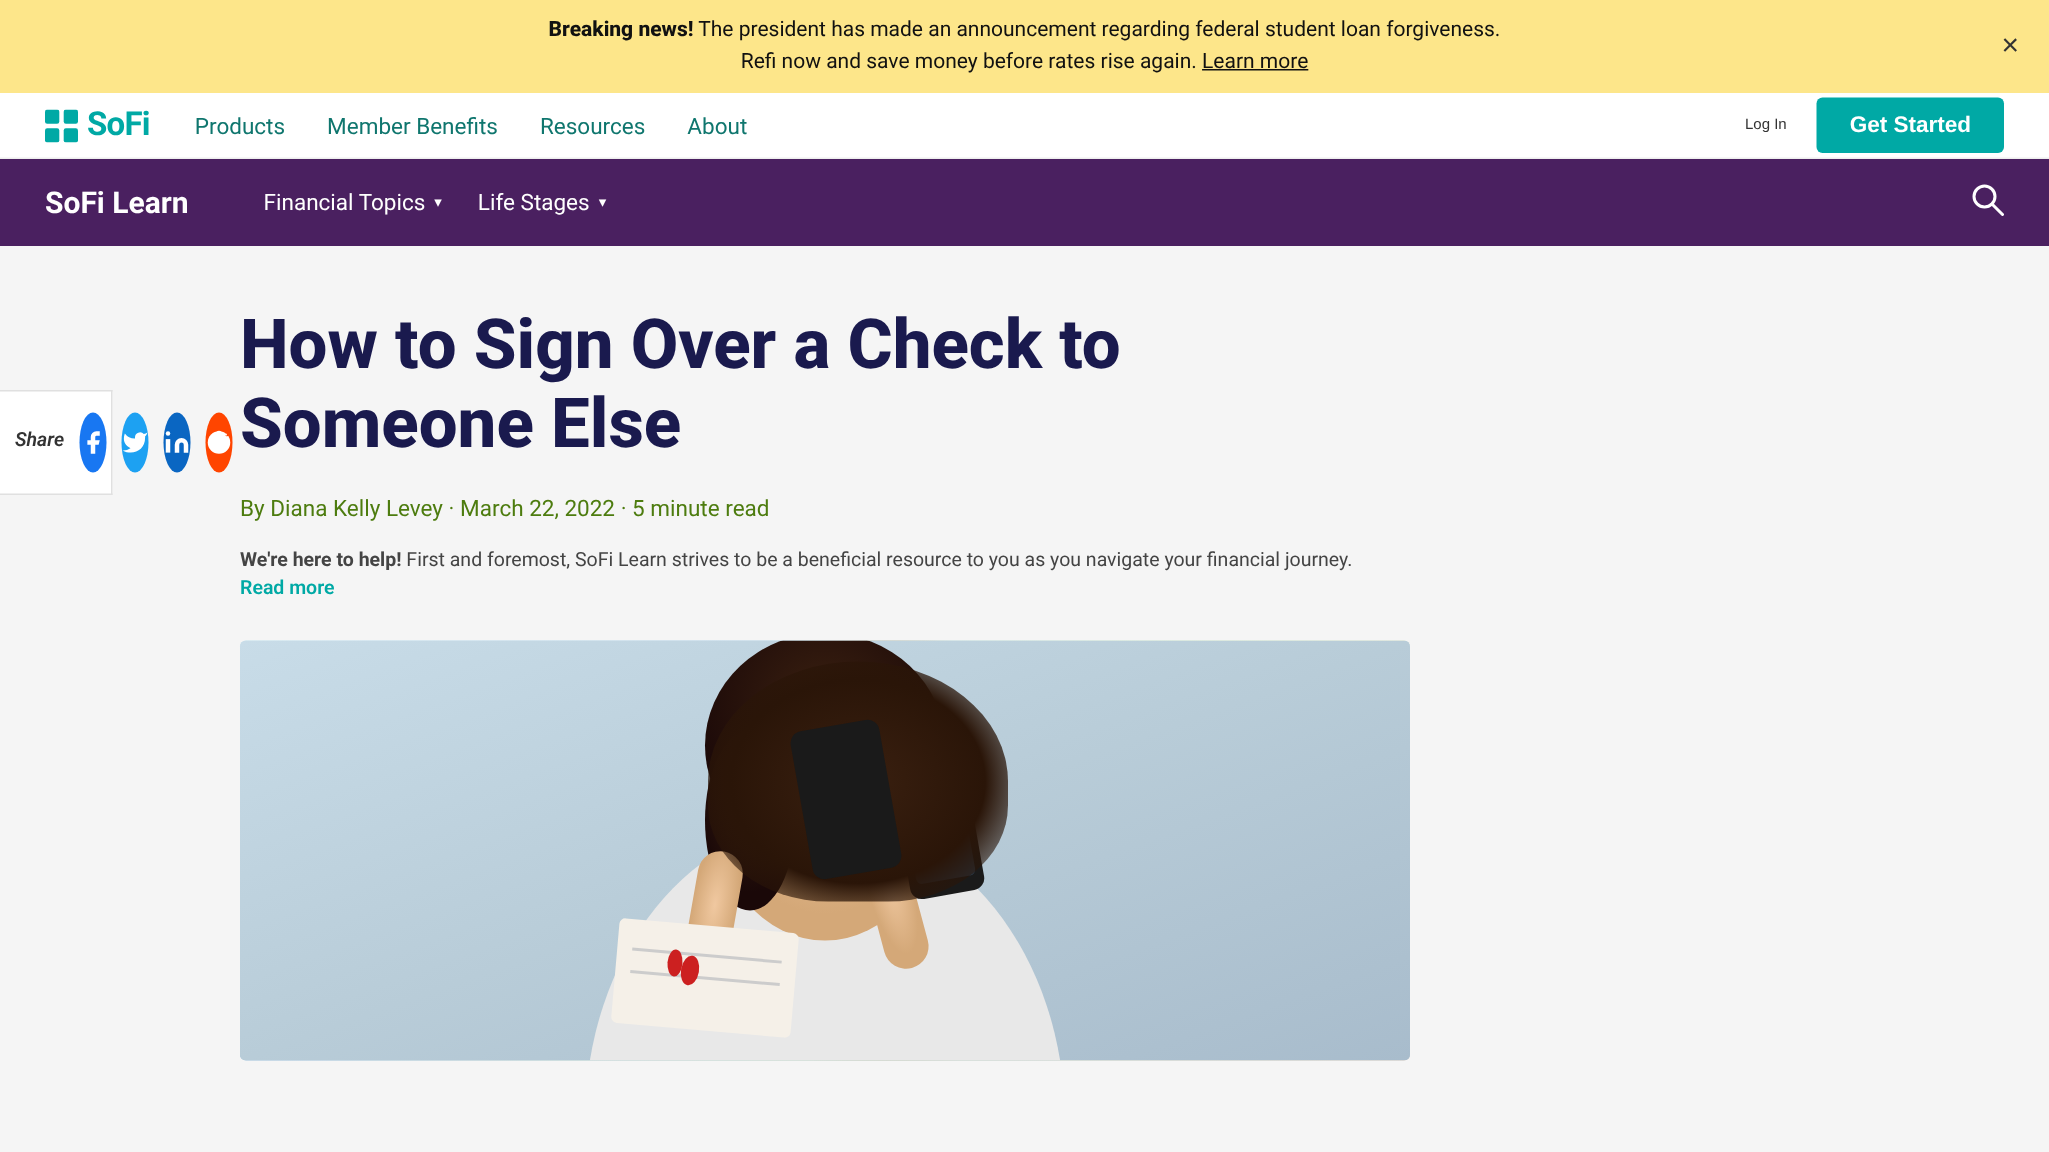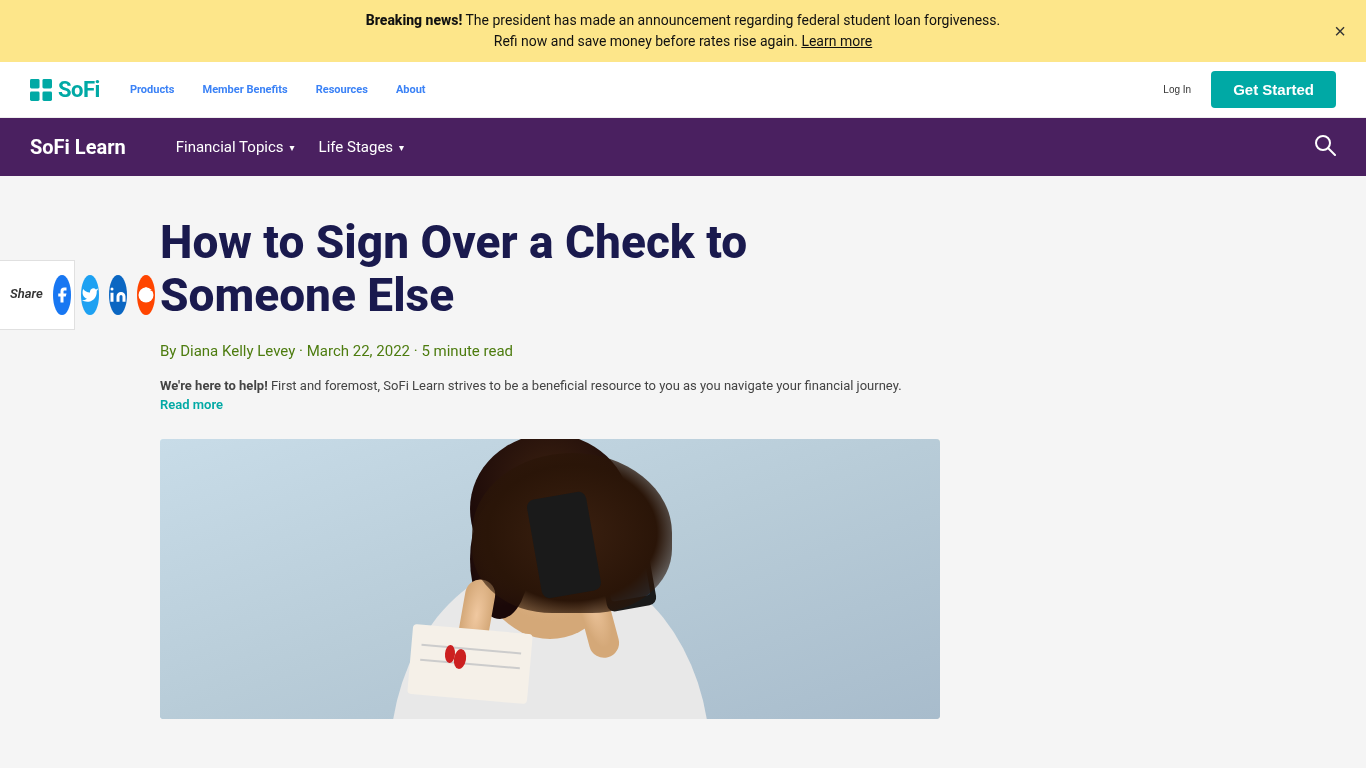--- a/index.html
+++ b/index.html
@@ -29,21 +29,21 @@
       color: #333;
       font-weight: 300;
     }
 
     
     .main-nav {
       background: #fff;
       display: flex;
       align-items: center;
       padding: 0 30px;
-      height: 56px;
+      height: 44px;
       border-bottom: 1px solid #eee;
     }
     .sofi-logo {
       display: flex;
       align-items: center;
       gap: 6px;
       margin-right: 30px;
       text-decoration: none;
     }
     .sofi-logo-text {
@@ -57,23 +57,23 @@
       height: 22px;
     }
     .nav-links {
       display: flex;
       align-items: center;
       gap: 28px;
       flex: 1;
     }
     .nav-links a {
       text-decoration: none;
-      color: #3b82f6;
-      font-size: 11px;
-      font-weight: 700;
+      color: #0f766e;
+      font-size: 15px;
+      font-weight: 400;
     }
     .nav-right {
       display: flex;
       align-items: center;
       gap: 20px;
     }
     .login-btn {
       background: none;
       border: none;
       font-size: 10px;

